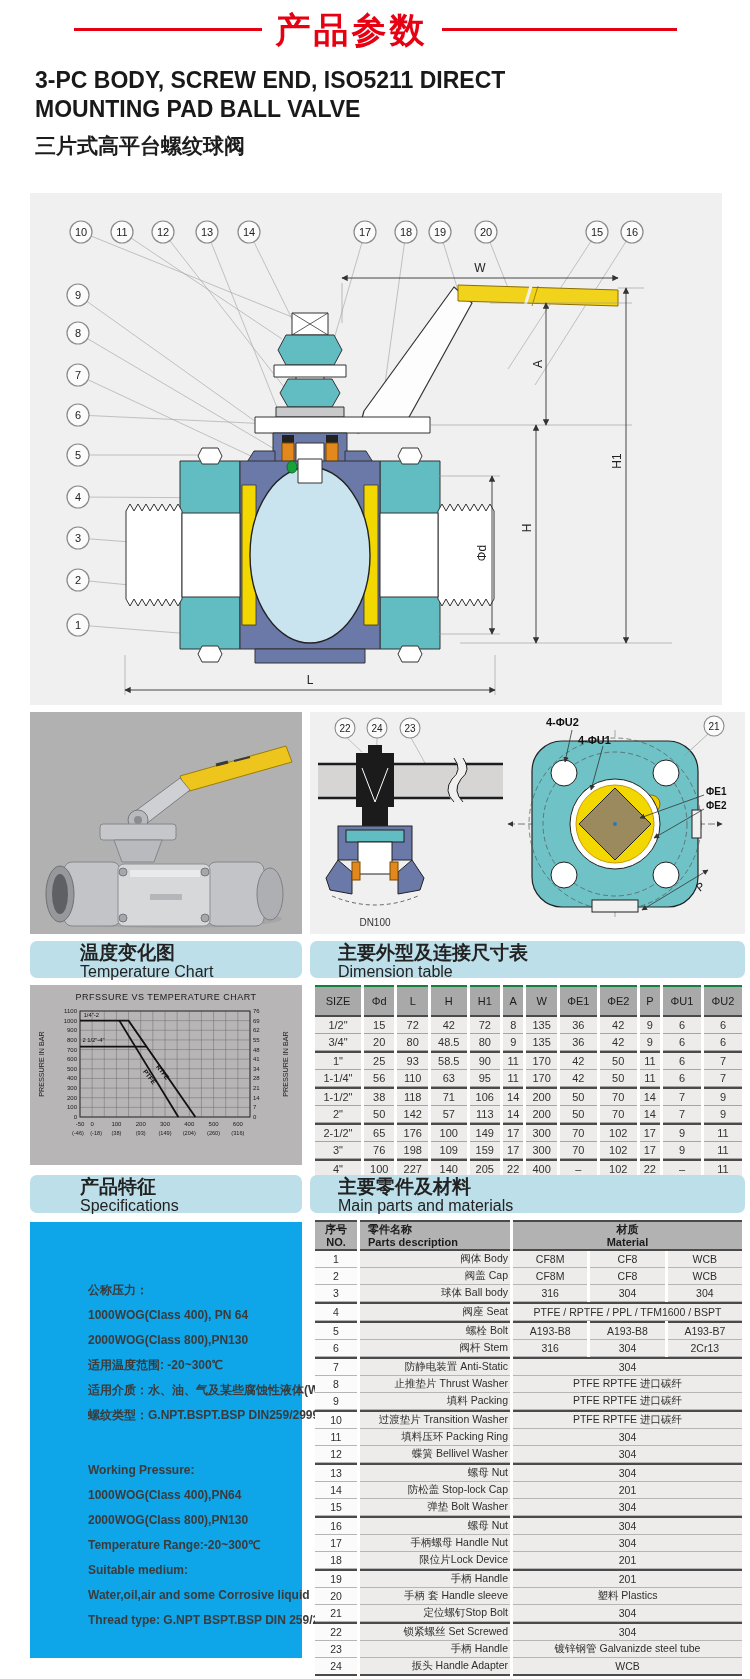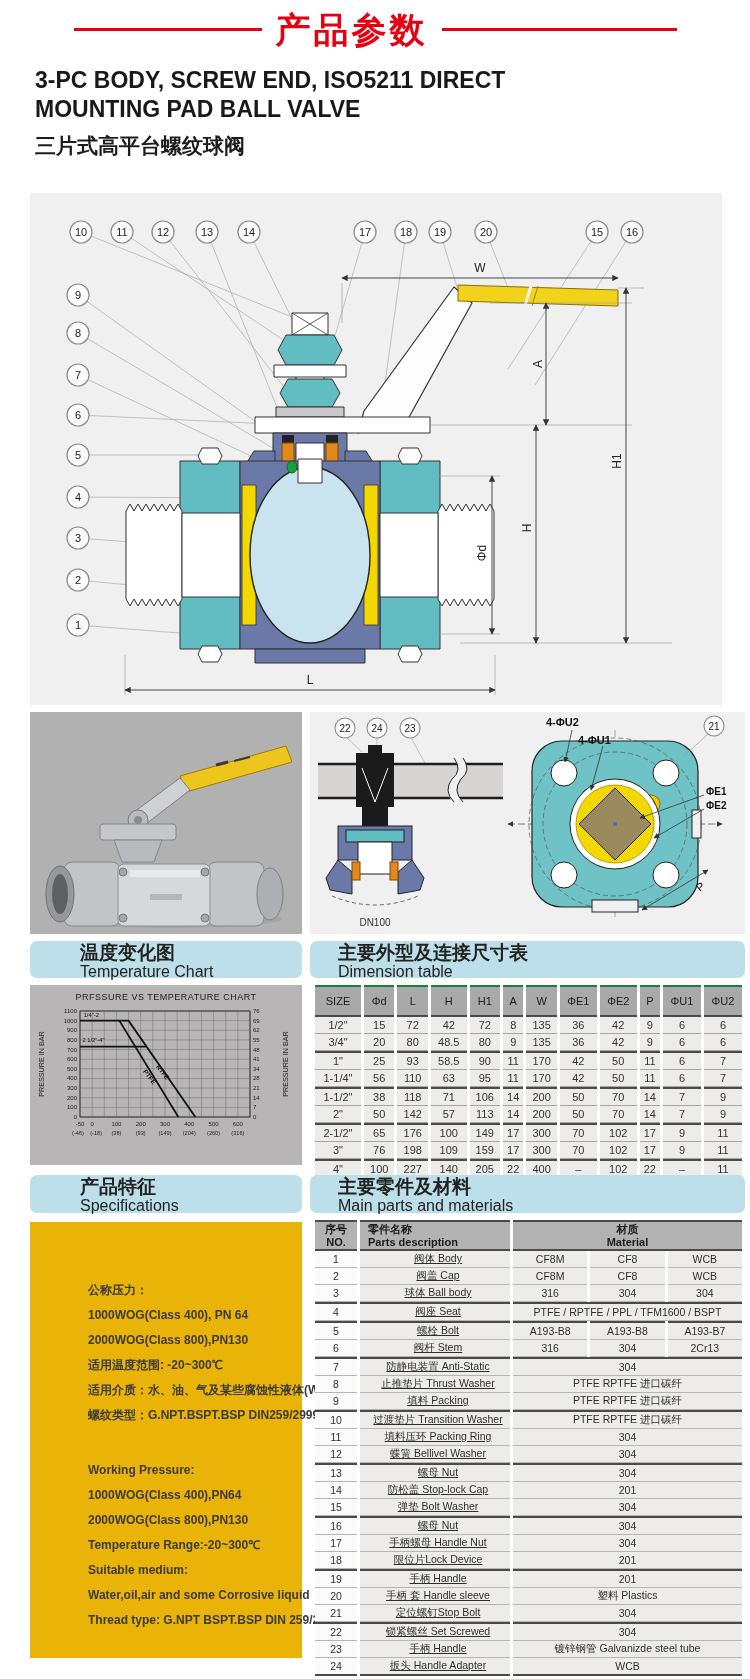--- a/index.html
+++ b/index.html
@@ -32,30 +32,30 @@
 
   .chart-box{position:absolute;left:30px;top:985px;width:272px;height:180px;background:#b7b5b6;}
 
   .dim-table-wrap{position:absolute;left:312px;top:985px;width:433px;}
   table{border-collapse:separate;border-spacing:3px 0;width:100%;}
   .dim-table th{background:#a9a9a9;font-size:11px;color:#1c1c1c;height:28px;border-top:2px solid #15803d;border-bottom:2px solid #4a4a4a;font-weight:normal;padding:0;}
   .dim-table td{background:#edecea;font-size:11px;color:#333;text-align:center;height:16px;border-bottom:1px solid #a5a5a5;padding:0;}
   .dim-table tr.gstart td{border-top:2px solid #4a4a4a;}
   .dim-table tr.last td{border-bottom:2px solid #4a4a4a;}
 
-  .specs-box{position:absolute;left:30px;top:1222px;width:272px;height:436px;background:#eab308;box-sizing:border-box;padding:56px 14px 0 58px;}
+  .specs-box{position:absolute;left:30px;top:1222px;width:272px;height:436px;background:#0ea5e9;box-sizing:border-box;padding:56px 14px 0 58px;}
   .spec-line{font-size:12px;font-weight:bold;color:#3b3b3b;height:25px;line-height:25px;white-space:nowrap;}
   .spec-gap{height:30px;}
 
   .parts-wrap{position:absolute;left:312px;top:1220px;width:433px;}
   .parts-table th{background:#b2b2b2;font-size:11px;color:#1b1b1b;height:27px;border-top:2px solid #4a4a4a;border-bottom:2px solid #4a4a4a;font-weight:bold;line-height:13px;padding:0;}
   .parts-table th.name-h{text-align:left;padding-left:8px;}
   .parts-table td{background:#edecea;font-size:10.5px;color:#2e2e2e;height:16px;text-align:center;border-bottom:1px solid #b5b5b5;padding:0 2px;}
   .parts-table td.no{background:#fbfbfb;}
-  .parts-table td.name{text-align:center;padding-left:8px;white-space:nowrap;text-decoration:underline;}
+  .parts-table td.name{text-align:right;padding-left:8px;white-space:nowrap;}
   .parts-table tr.gstart td{border-top:2px solid #4a4a4a;}
   .parts-table tr.last td{border-bottom:2px solid #4a4a4a;}
 
   svg text{font-family:"Liberation Sans",sans-serif;}
 </style>
 </head>
 <body>
 
 <div class="page">
 

